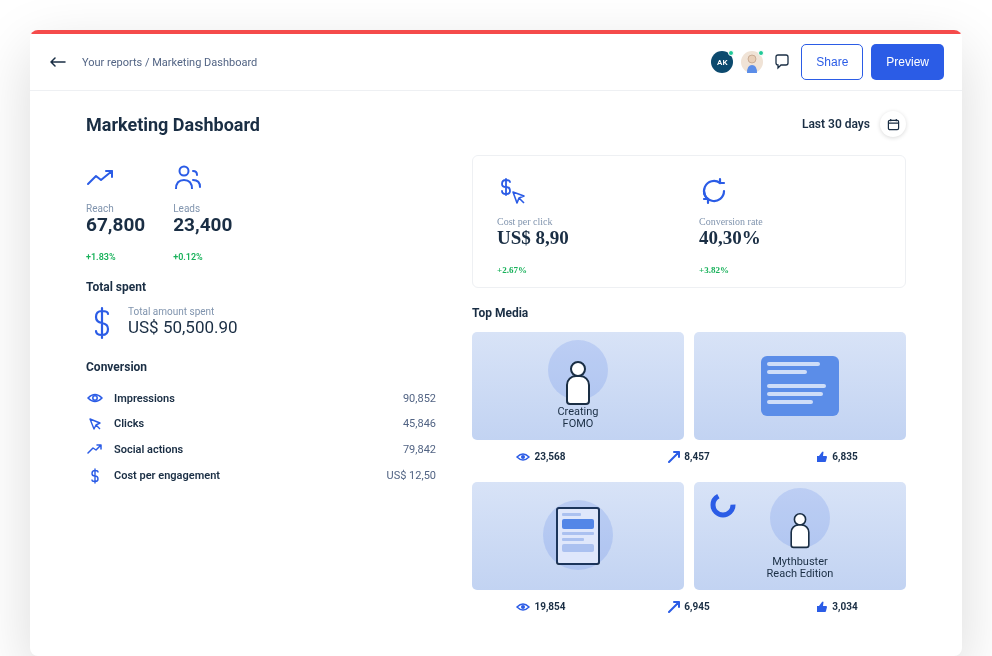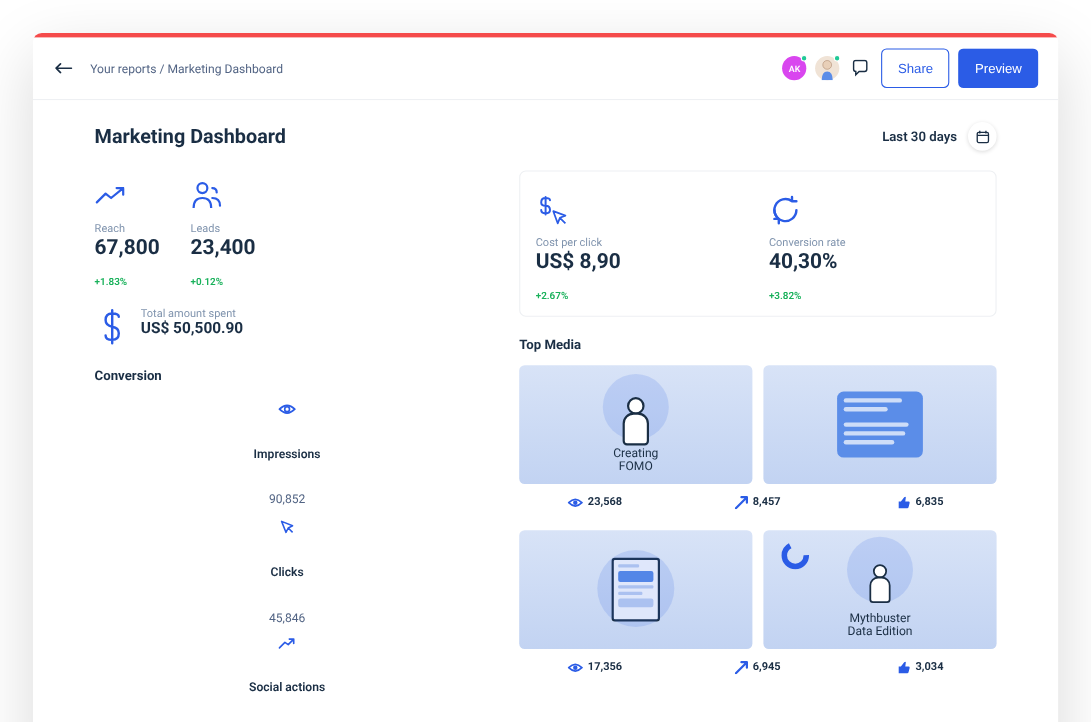--- a/index.html
+++ b/index.html
@@ -4,21 +4,21 @@
 <style>
 * { box-sizing: border-box; margin: 0; padding: 0; }
 body { font-family: -apple-system, BlinkMacSystemFont, 'Segoe UI', Roboto, sans-serif; background: #fff; padding: 30px 20px; color: #1a2e44; }
 .window { width: 932px; margin: 0 auto; background: #fff; border-radius: 8px; box-shadow: 0 20px 60px rgba(0,0,0,0.15); overflow: hidden; }
 .topbar-accent { height: 4px; background: #f54b4b; }
 .header { display: flex; align-items: center; padding: 10px 18px; border-bottom: 1px solid #eef0f3; gap: 14px; }
 .back-btn { width: 20px; height: 20px; display: flex; align-items: center; justify-content: center; cursor: pointer; }
 .breadcrumb { font-size: 11px; color: #526484; flex: 1; }
 .hdr-right { display: flex; align-items: center; gap: 8px; }
 .avatar { width: 22px; height: 22px; border-radius: 50%; display: flex; align-items: center; justify-content: center; font-size: 8px; font-weight: 600; position: relative; }
-.avatar.ak { background: #d946ef; color: #fff; }
+.avatar.ak { background: #0c4a6e; color: #fff; }
 .avatar.face { background: #f0e3d6; }
 .avatar .dot { position: absolute; top: -1px; right: -1px; width: 6px; height: 6px; border-radius: 50%; border: 1px solid #fff; }
 .dot.green { background: #20c997; }
 .dot.red { background: #f54b4b; }
 .chat-ico { width: 22px; height: 22px; display: flex; align-items: center; justify-content: center; position: relative; cursor: pointer; }
 .btn { border-radius: 5px; padding: 10px 14px; font-size: 12px; font-weight: 500; cursor: pointer; border: 1px solid transparent; }
 .btn.outline { border-color: #2b5ce6; background: #fff; color: #2b5ce6; }
 .btn.primary { background: #2b5ce6; color: #fff; }
 .content { padding: 20px 56px 24px; }
 .title-row { display: flex; align-items: center; justify-content: space-between; margin-bottom: 18px; }
@@ -27,29 +27,29 @@
 .cal-btn { width: 26px; height: 26px; border-radius: 50%; background: #fff; box-shadow: 0 1px 4px rgba(0,0,0,0.15); display: flex; align-items: center; justify-content: center; cursor: pointer; }
 .cols { display: flex; gap: 36px; }
 .col-l { flex: 0 0 350px; }
 .col-r { flex: 1; }
 .metrics-row { display: flex; gap: 28px; margin-bottom: 18px; }
 .metric { display: flex; gap: 10px; align-items: flex-start; flex-direction: column; }
 .metric .mic { width: 30px; height: 30px; display: flex; align-items: center; justify-content: center; margin-top: 8px; }
 .metric .lbl { font-size: 10px; color: #8094ae; margin-bottom: 1px; }
 .metric .val { font-size: 19px; font-weight: 700; color: #1a2e44; line-height: 1.1; }
 .metric .chg { font-size: 9px; font-weight: 600; color: #18b15a; margin-top: 16px; }
-.right-metrics { display: flex; gap: 20px; border: 1px solid #eef0f3; border-radius: 6px; padding: 12px 14px; margin-bottom: 18px; }
+.right-metrics { display: flex; gap: 20px; border: 1px solid #eef0f3; border-radius: 6px; padding: 12px 24px; margin-bottom: 18px; font-family: Liberation Serif, serif; }
 .right-metrics .metric { flex: 1; }
 .section-title { font-size: 12px; font-weight: 700; color: #1a2e44; margin-bottom: 12px; }
 .spent-block { display: flex; gap: 12px; align-items: flex-start; margin-bottom: 20px; padding-left: 2px; }
 .spent-block .mic { width: 28px; height: 34px; display: flex; align-items: flex-start; justify-content: center; margin-top: 0; }
 .spent-block .lbl { font-size: 10px; color: #8094ae; }
-.spent-block .val { font-size: 14px; font-weight: 700; color: #1a2e44; }
+.spent-block .val { font-size: 17px; font-weight: 400; color: #1a2e44; }
 .perf-list { }
-.perf-row { display: flex; align-items: center; padding: 6px 0; gap: 28px; font-size: 11px; flex-direction: column; }
+.perf-row { display: flex; align-items: center; padding: 6px 0; gap: 10px; font-size: 11px; }
 .perf-row .pic { width: 18px; display: flex; justify-content: center; }
 .perf-row .plbl { flex: 1; font-weight: 600; color: #1a2e44; }
 .perf-row .pval { color: #526484; font-size: 11px; }
 .media-block { margin-bottom: 16px; }
 .media-cards { display: flex; gap: 10px; margin-bottom: 8px; }
 .media-card { flex: 1; height: 108px; background: linear-gradient(180deg, #d8e3f7, #c2d3f2); border-radius: 5px; position: relative; display: flex; align-items: center; justify-content: center; overflow: hidden; }
 .media-card .mc-title { position: absolute; bottom: 10px; left: 0; right: 0; text-align: center; font-size: 11px; font-weight: 400; color: #1a2e44; line-height: 1.1; }
 .media-stats { display: flex; gap: 10px; }
 .mstat { flex: 1; display: flex; align-items: center; justify-content: center; gap: 4px; font-size: 10px; font-weight: 700; color: #1a2e44; padding: 3px 0; }
 .mstat svg { flex-shrink: 0; }
@@ -142,20 +142,21 @@
                 </svg>
             </div>
             <div>
               <div class="lbl">Leads</div>
               <div class="val">23,400</div>
               <div class="chg">+0.12%</div>
             </div>
           </div>
         </div>
 
+        <div class="section-title">Total spent</div>
         <div class="spent-block">
           <div class="mic">
             <svg width="22" height="34" viewBox="0 0 22 34">
                 <path d="M11 2 V32 M17 8 Q17 5 11 5 Q5 5 5 11 Q5 16 11 17 Q17 18 17 23 Q17 29 11 29 Q5 29 5 25" stroke="#2b5ce6" stroke-width="2.2" fill="none" stroke-linecap="round"></path>
               </svg>
           </div>
           <div>
             <div class="lbl">Total amount spent</div>
             <div class="val">US$ 50,500.90</div>
           </div>
@@ -184,20 +185,29 @@
             <div class="pval">45,846</div>
           </div>
           <div class="perf-row">
             <div class="pic">
                 <svg width="16" height="10" viewBox="0 0 16 10">
                   <path d="M1 9 L6 4 L9 6 L14 1 M10 1 H14 V5" stroke="#2b5ce6" stroke-width="1.5" fill="none" stroke-linecap="round" stroke-linejoin="round"></path>
                 </svg>
               </div>
             <div class="plbl">Social actions</div>
             <div class="pval">79,842</div>
+          </div>
+          <div class="perf-row">
+            <div class="pic">
+                <svg width="10" height="16" viewBox="0 0 10 16">
+                  <path d="M5 1 V15 M8 4 Q8 2.5 5 2.5 Q2 2.5 2 5.5 Q2 8 5 8 Q8 8 8 11 Q8 13.5 5 13.5 Q2 13.5 2 12" stroke="#2b5ce6" stroke-width="1.4" fill="none" stroke-linecap="round"></path>
+                </svg>
+              </div>
+            <div class="plbl">Cost per engagement</div>
+            <div class="pval">US$ 12,50</div>
           </div>
         </div>
       </div>
 
       <div class="col-r">
         <div class="right-metrics">
           <div class="metric">
             <div class="mic">
               <svg width="28" height="28" viewBox="0 0 28 28">
                   <path d="M8 2 V18 M12 5 Q12 3 8 3 Q4 3 4 7 Q4 10 8 10 Q12 10 12 14 Q12 17 8 17 Q4 17 4 14" stroke="#2b5ce6" stroke-width="1.8" fill="none" stroke-linecap="round"></path>
@@ -287,30 +297,30 @@
             <div class="media-card">
               <div class="blob" style="width:60px;height:60px;top:6px;left:50%;transform:translateX(-50%);"></div>
               <svg width="26" height="26" viewBox="0 0 26 26" style="position:absolute;top:10px;left:16px">
                   <circle cx="13" cy="13" r="10" stroke="#2b5ce6" stroke-width="5" fill="none" stroke-dasharray="42 20"></circle>
                 </svg>
               <div class="person" style="transform:scale(0.8);margin-top:-6px">
                   <div class="head"></div>
                   <div class="body"></div>
                 </div>
               <div class="mc-title" style="white-space:pre-line">Mythbuster
-Data Edition</div>
+Reach Edition</div>
             </div>
           </div>
           <div class="media-stats">
             <div class="mstat">
                 <svg width="14" height="10" viewBox="0 0 14 10">
                   <path d="M1 5 Q7 -1 13 5 Q7 11 1 5 Z" stroke="#2b5ce6" stroke-width="1.5" fill="none"></path>
                   <circle cx="7" cy="5" r="2" fill="#2b5ce6"></circle>
                 </svg>
-                <span>17,356</span>
+                <span>19,854</span>
               </div>
             <div class="mstat">
                 <svg width="12" height="12" viewBox="0 0 12 12">
                   <path d="M1 11 L11 1 M6 1 H11 V6" stroke="#2b5ce6" stroke-width="2" fill="none" stroke-linecap="round" stroke-linejoin="round"></path>
                 </svg>
                 <span>6,945</span>
               </div>
             <div class="mstat">
                 <svg width="12" height="12" viewBox="0 0 12 12">
                   <path d="M1 5 H3 V11 H1 Z M3 5 L6 1 Q7 0 7.5 1 L7 5 H10 Q11 5 11 6 L10 10 Q10 11 9 11 H3 Z" fill="#2b5ce6"></path>

